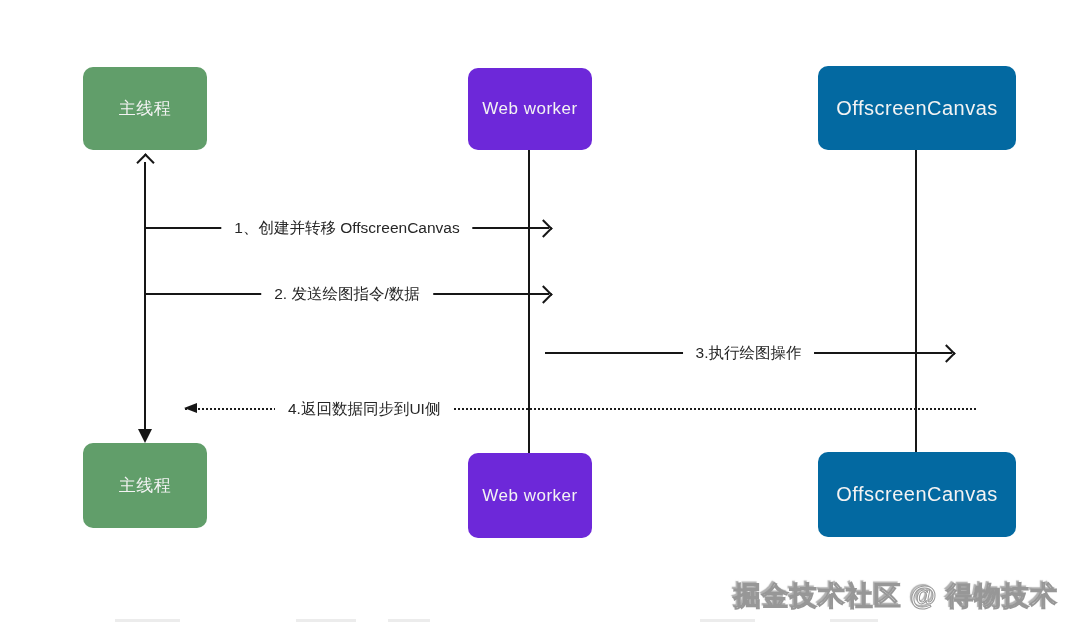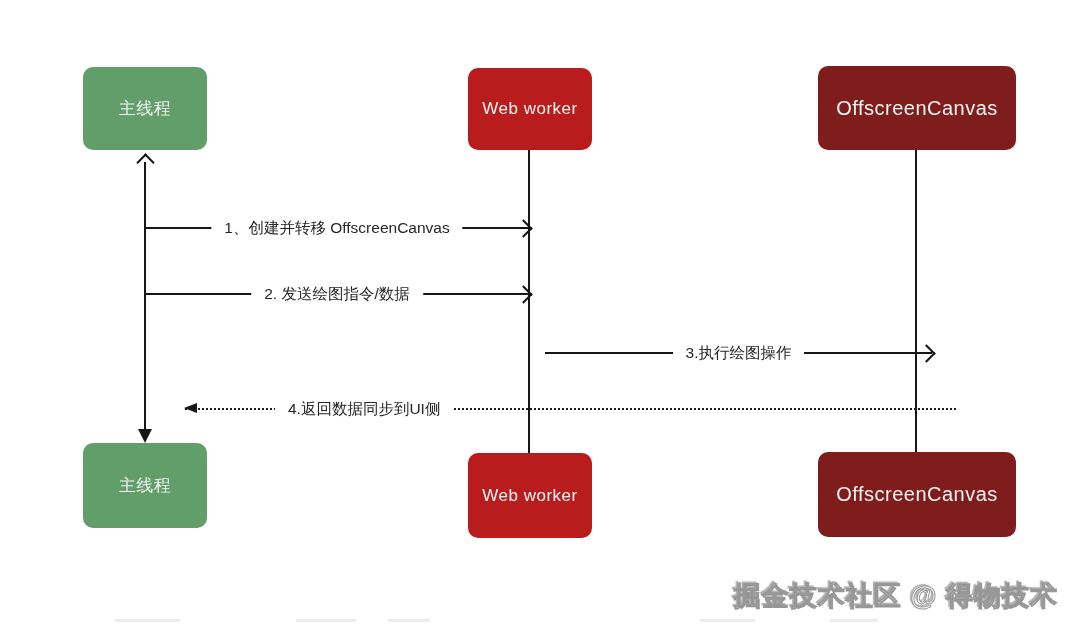--- a/index.html
+++ b/index.html
@@ -18,22 +18,22 @@
     display: flex;
     align-items: center;
     justify-content: center;
     border-radius: 10px;
     color: #f3f3f3;
     font-size: 17px;
     letter-spacing: 0.5px;
     box-sizing: border-box;
   }
   .actor.green { background: #619e6a; }
-  .actor.blue  { background: #b91c1c; }
-  .actor.red   { background: #7f1d1d; font-size: 20px; }
+  .actor.blue  { background: #6d28d9; }
+  .actor.red   { background: #0369a1; font-size: 20px; }
 
   .mt-top { left: 83px;  top: 67px;  width: 124px; height: 83px; }
   .ww-top { left: 468px; top: 68px;  width: 124px; height: 82px; }
   .oc-top { left: 818px; top: 66px;  width: 198px; height: 84px; }
   .mt-bot { left: 83px;  top: 443px; width: 124px; height: 85px; }
   .ww-bot { left: 468px; top: 453px; width: 124px; height: 85px; }
   .oc-bot { left: 818px; top: 452px; width: 198px; height: 85px; }
 
   
   .lifeline { position: absolute; width: 2px; background: #161616; }
@@ -49,21 +49,21 @@
     transform: rotate(45deg);
   }
   .tri-down {
     position: absolute; left: 138px; top: 429px;
     width: 0; height: 0;
     border-left: 7px solid transparent; border-right: 7px solid transparent;
     border-top: 14px solid #161616;
   }
 
   
-  .msg { position: absolute; height: 22px; }
+  .msg { position: absolute; height: 22px; padding-left: 20px; }
   .msg .line {
     position: absolute; left: 0; right: 0; top: 10px;
     border-top: 2px solid #161616;
   }
   .msg .line.dotted { border-top: 2px dotted #1c1c1c; }
   .msg .label {
     position: absolute; top: 11px; left: 50%;
     transform: translate(-50%, -50%);
     background: #ffffff;
     padding: 0 13px;

